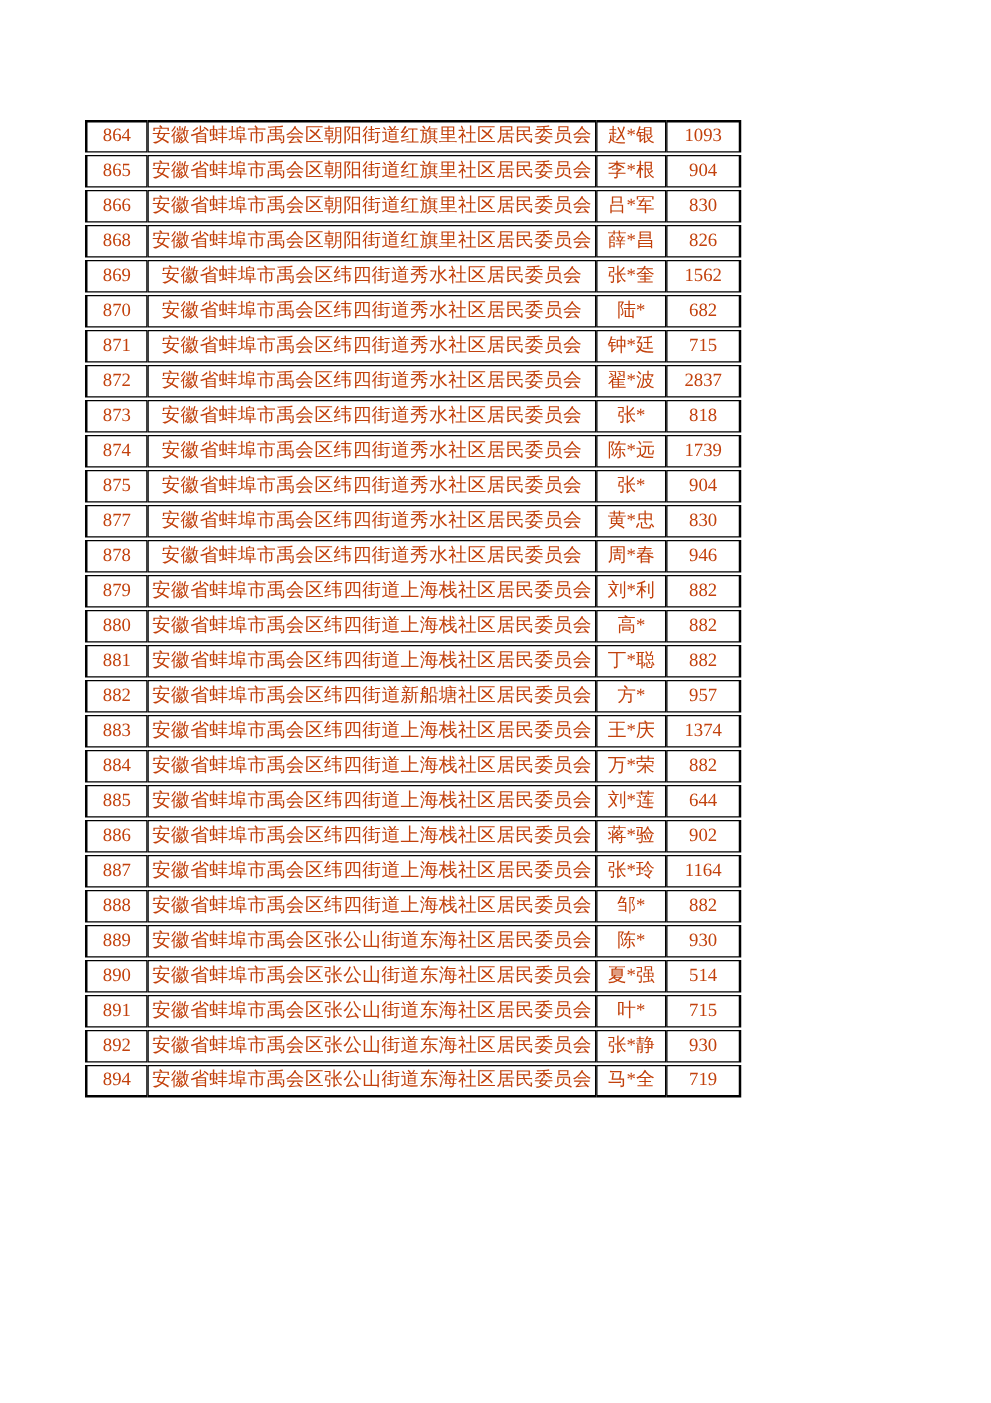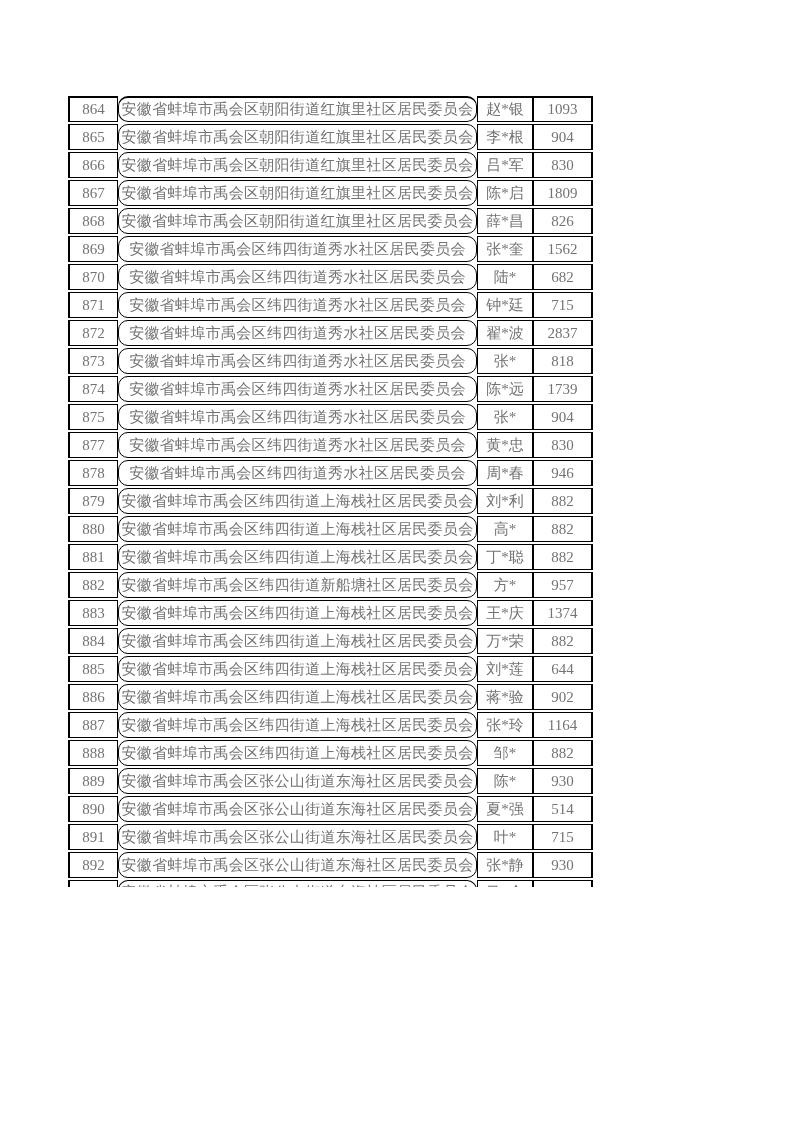--- a/index.html
+++ b/index.html
@@ -7,21 +7,21 @@
     padding: 0;
     background: #ffffff;
   }
   .page {
     position: relative;
     width: 793px;
     height: 887px;
     background: #ffffff;
     overflow: hidden;
     font-family: "Liberation Serif", "DejaVu Serif", serif;
-    color: #737373;
+    color: #c2410c;
   }
   table.data-table {
     position: absolute;
     left: 68px;
     top: 94px;
     width: 525px;
     table-layout: fixed;
     border-collapse: separate;
     border-spacing: 0 2px;
     font-size: 15px;
@@ -36,21 +36,21 @@
     vertical-align: middle;
     white-space: nowrap;
     overflow: hidden;
   }
   
   table.data-table td:first-child      { border-left-width: 2px; }
   table.data-table td:last-child       { border-right-width: 2px; }
   table.data-table tr:first-child td   { border-top-width: 2px; }
   table.data-table tr:last-child td    { border-bottom-width: 2px; }
 
-  td.cell-org    { letter-spacing: 0.3px; border-radius: 10px; }
+  td.cell-org    { letter-spacing: 0.3px; }
   td.cell-num    { font-variant-numeric: lining-nums; }
 </style>
 </head>
 <body>
 
 <div class="page">
   <table class="data-table">
     <colgroup>
       <col style="width:50px">
       <col style="width:359px">
@@ -70,26 +70,20 @@
           <td class="cell-person">李*根</td>
           <td class="cell-num">904</td>
         </tr>
         <tr>
           <td class="cell-num">866</td>
           <td class="cell-org">安徽省蚌埠市禹会区朝阳街道红旗里社区居民委员会</td>
           <td class="cell-person">吕*军</td>
           <td class="cell-num">830</td>
         </tr>
         <tr>
-          <td class="cell-num">867</td>
-          <td class="cell-org">安徽省蚌埠市禹会区朝阳街道红旗里社区居民委员会</td>
-          <td class="cell-person">陈*启</td>
-          <td class="cell-num">1809</td>
-        </tr>
-        <tr>
           <td class="cell-num">868</td>
           <td class="cell-org">安徽省蚌埠市禹会区朝阳街道红旗里社区居民委员会</td>
           <td class="cell-person">薛*昌</td>
           <td class="cell-num">826</td>
         </tr>
         <tr>
           <td class="cell-num">869</td>
           <td class="cell-org">安徽省蚌埠市禹会区纬四街道秀水社区居民委员会</td>
           <td class="cell-person">张*奎</td>
           <td class="cell-num">1562</td>

